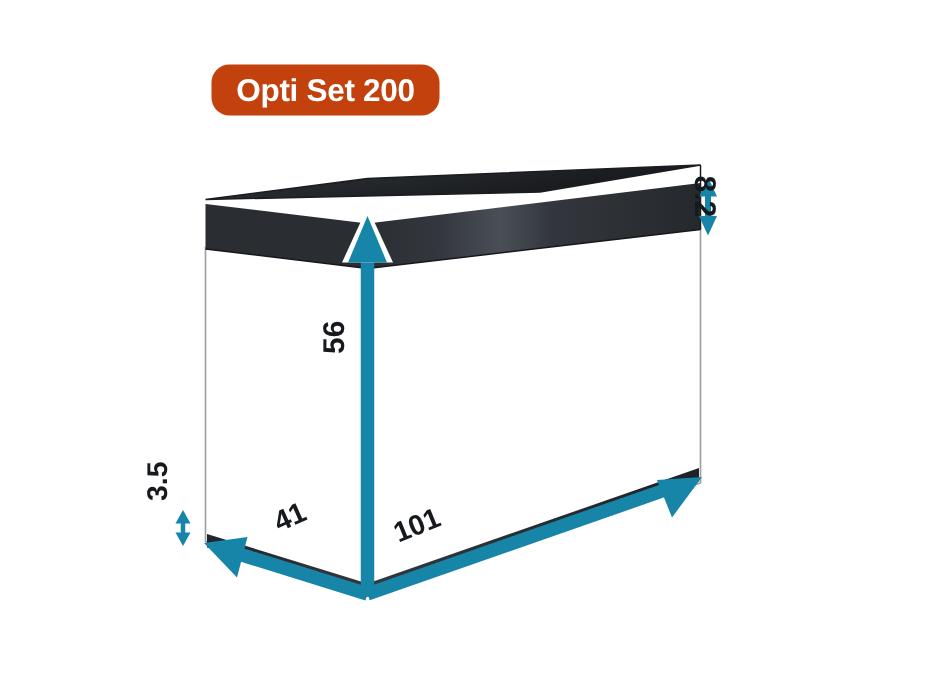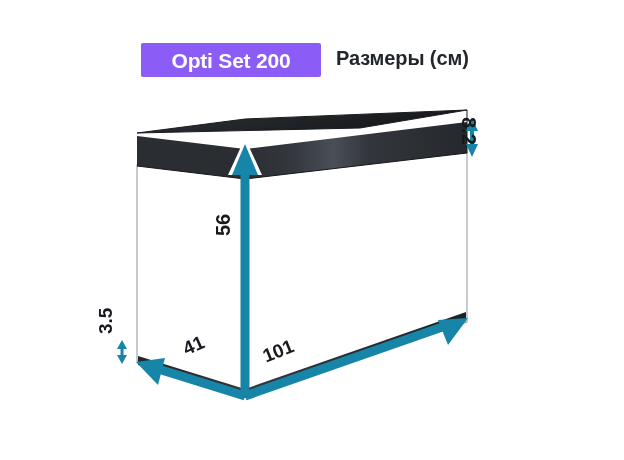--- a/index.html
+++ b/index.html
@@ -30,24 +30,24 @@
     left: 0;
     top: 0;
     width: 624px;
     height: 110px;
   }
 
   #model-badge {
     position: absolute;
     left: 141px;
     top: 43px;
-    width: 180px;
+    width: 152px;
     height: 34px;
-    background: #8b5cf6;
-    border-radius: 2px;
+    background: #c2410c;
+    border-radius: 12px;
     display: flex;
     align-items: center;
     justify-content: center;
   }
 
   #model-badge-label {
     color: #ffffff;
     font-size: 21px;
     font-weight: bold;
     letter-spacing: -0.2px;
@@ -129,21 +129,20 @@
 <body>
 
 <div id="stage">
 
   <div id="header">
 
     <div id="model-badge">
       <span id="model-badge-label">Opti Set 200</span>
     </div>
 
-    <div id="dimensions-caption">Размеры (см)</div>
   </div>
 
   <svg id="diagram-svg" viewBox="0 0 624 460">
 
     <defs>
 
       <linearGradient id="bandGrad" x1="0" y1="0" x2="1" y2="0">
         <stop offset="0%" stop-color="#2a2d32"></stop>
         <stop offset="22%" stop-color="#34383e"></stop>
         <stop offset="40%" stop-color="#4a4f57"></stop>

